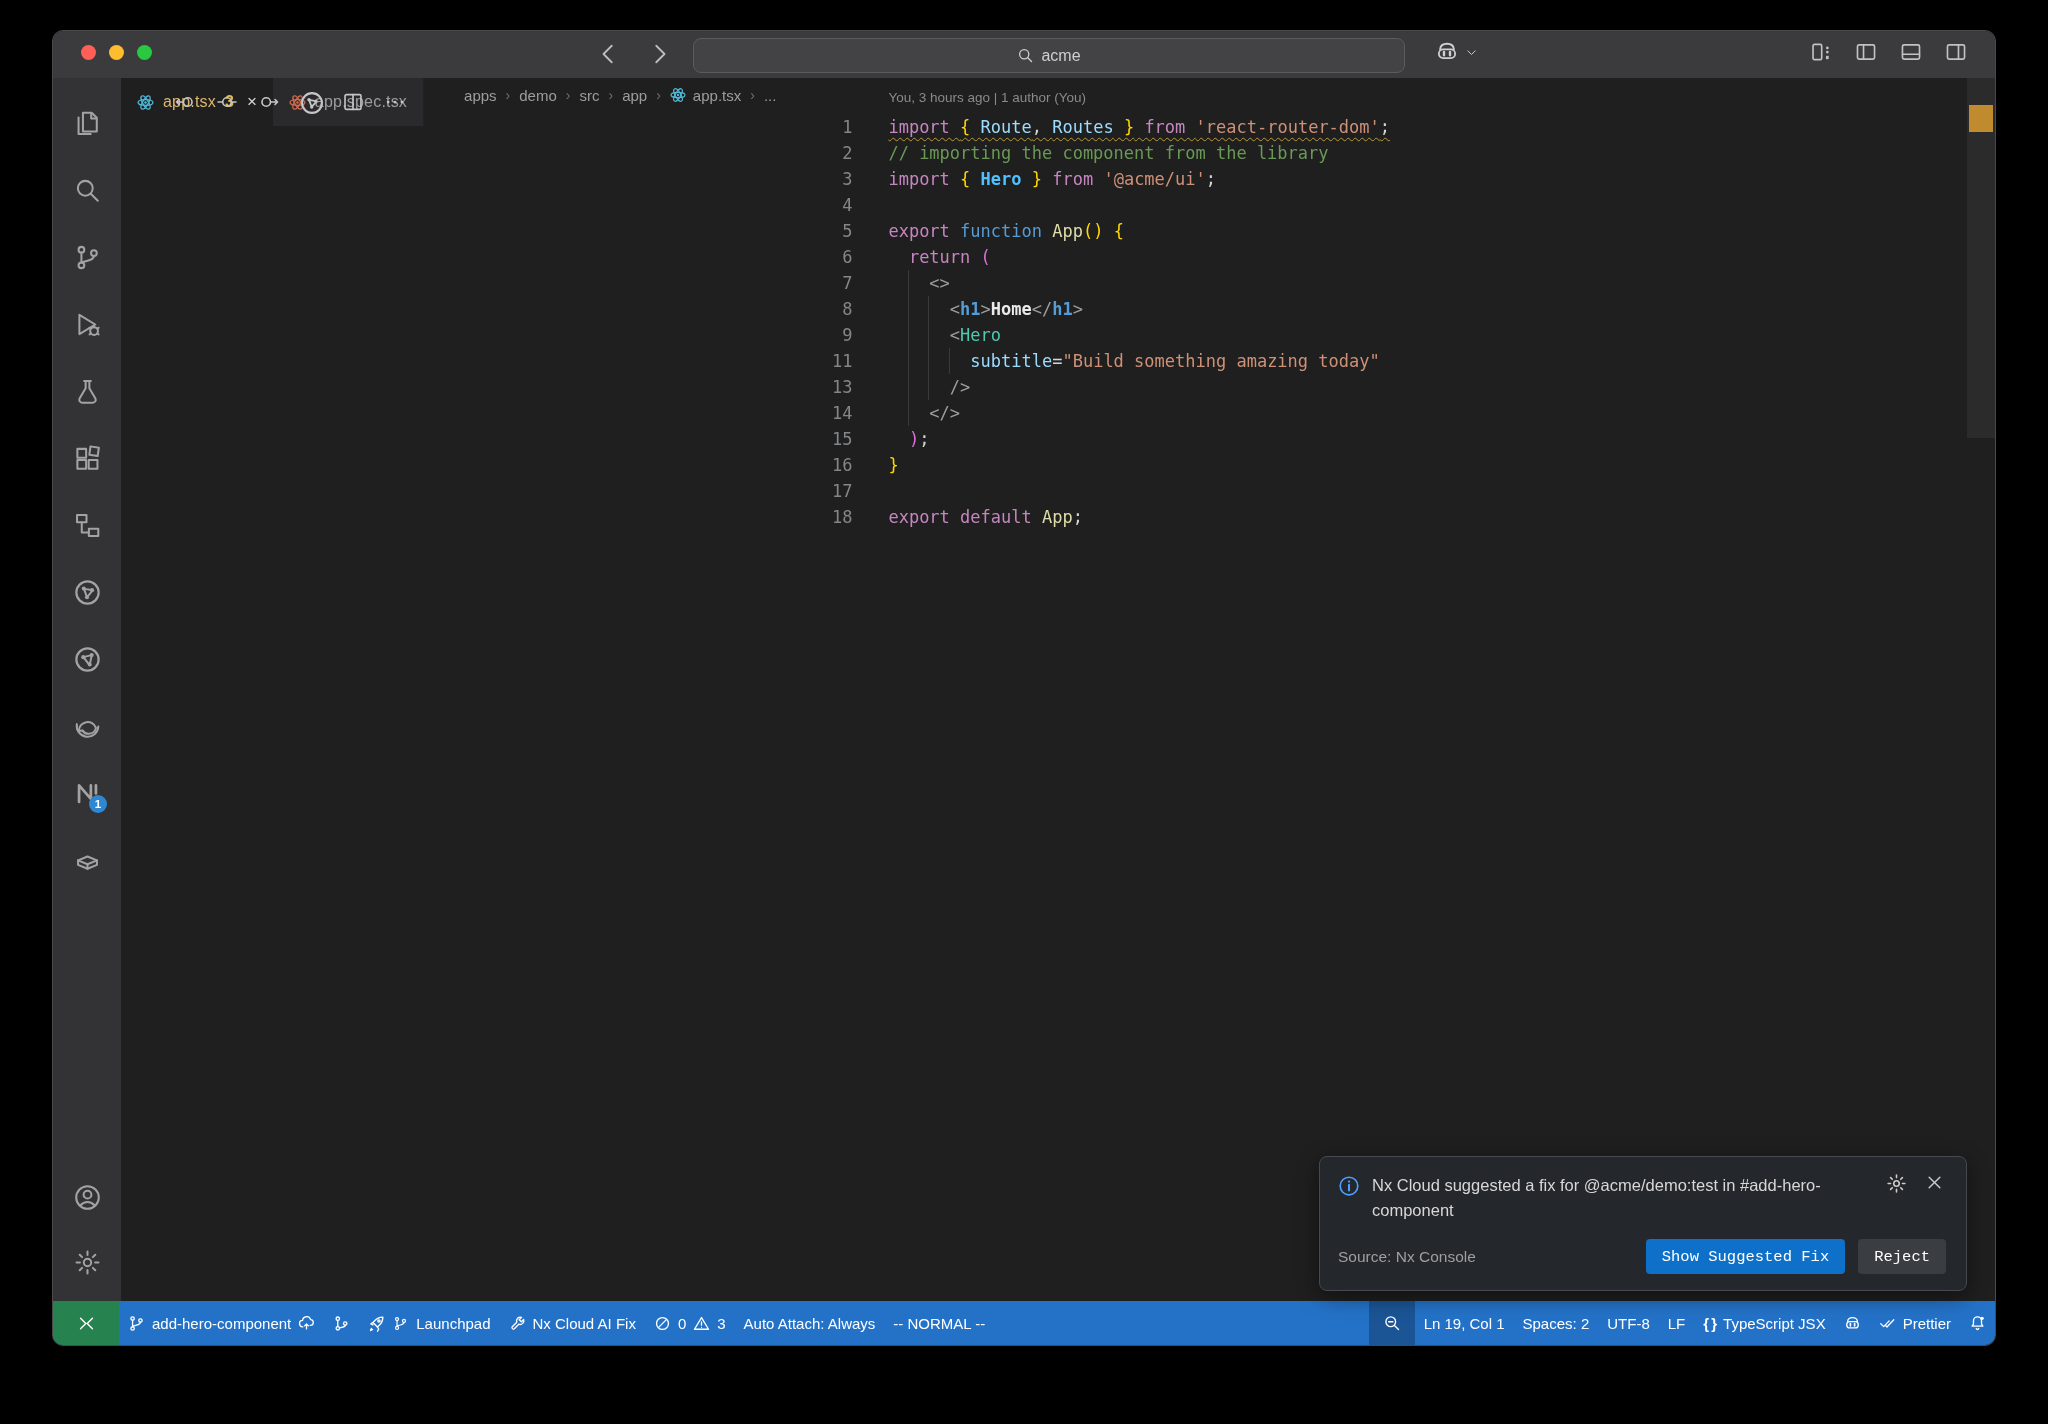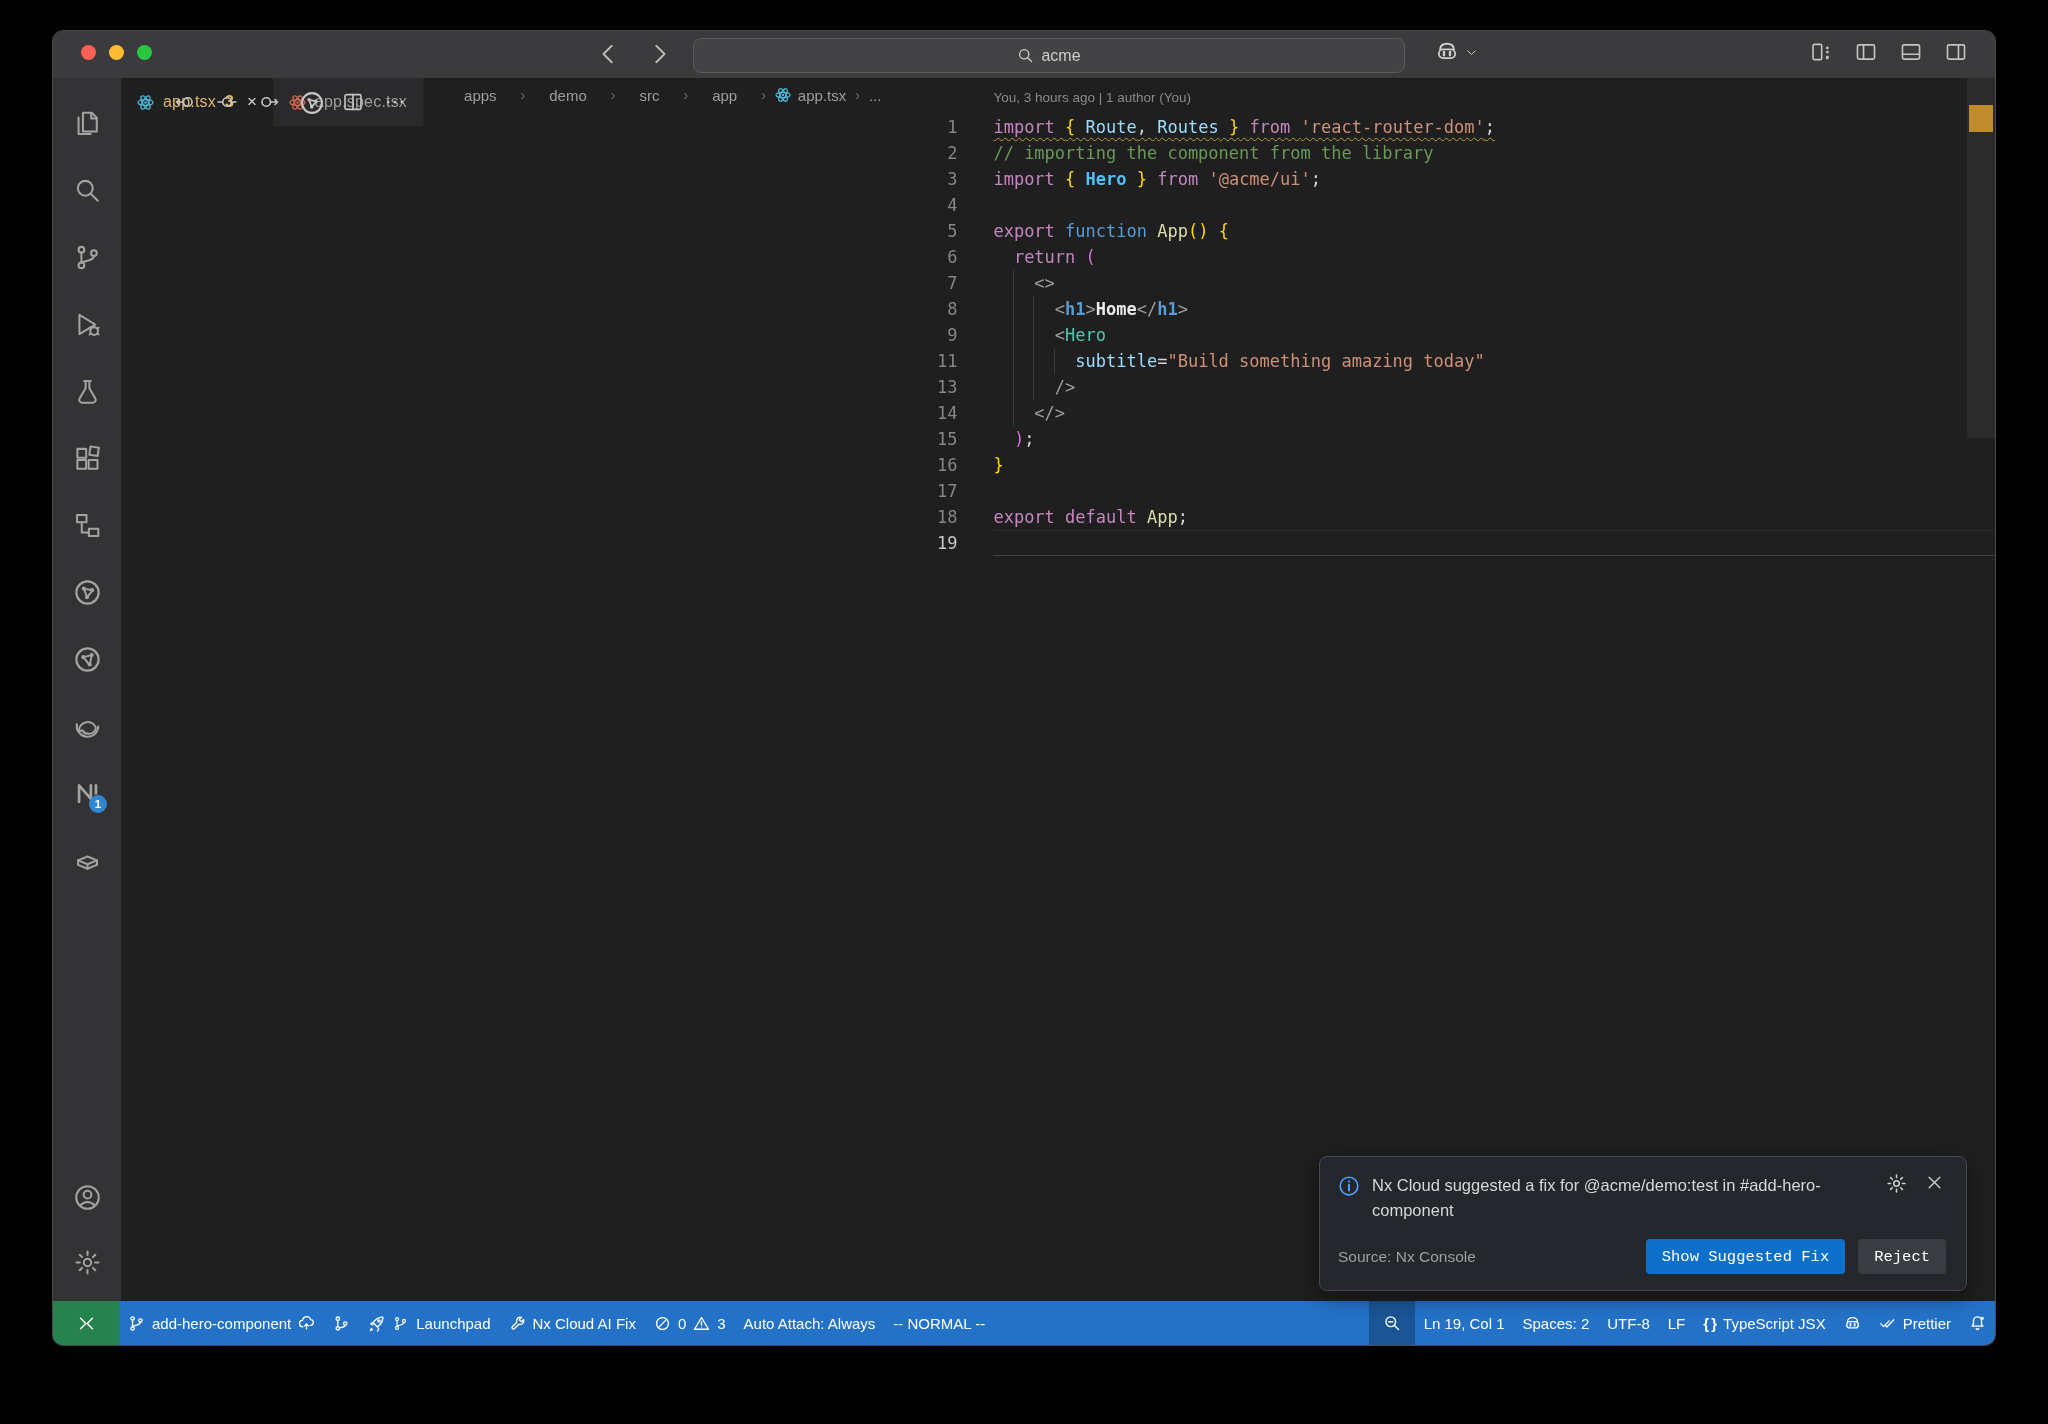--- a/index.html
+++ b/index.html
@@ -342,21 +342,21 @@
             <svg viewBox="0 0 16 16" width="22" height="22">
                 <circle cx="3" cy="8" r="1" fill="currentColor" stroke="none"></circle>
                 <circle cx="8" cy="8" r="1" fill="currentColor" stroke="none"></circle>
                 <circle cx="13" cy="8" r="1" fill="currentColor" stroke="none"></circle>
               </svg>
           </span>
         </div>
       </div>
 
       <div class="breadcrumbs">
-        <span id="bc-items" style="display:flex;align-items:flex-start;gap:24px;">
+        <span id="bc-items" style="display:flex;align-items:flex-start;gap:9px;">
             <span>apps</span>
             <span class="bc-sep">›</span>
             <span>demo</span>
             <span class="bc-sep">›</span>
             <span>src</span>
             <span class="bc-sep">›</span>
             <span>app</span>
             <span class="bc-sep">›</span>
           </span>
         <span class="bc-file">
@@ -434,24 +434,20 @@
               <span class="lt"><span class="tk-b1">}</span></span>
             </div>
             <div class="line">
               <span class="gut">17</span>
               <span class="lt"></span>
             </div>
             <div class="line">
               <span class="gut">18</span>
               <span class="lt"><span class="tk-k">export </span><span class="tk-k">default </span><span class="tk-fn">App</span><span class="tk-p">;</span></span>
             </div>
-            <div class="line active">
-              <span class="gut">19</span>
-              <span class="lt"></span>
-            </div>
           </div>
         <div class="scrollstrip">
           <div class="scrollthumb"></div>
           <div class="warnmarker"></div>
         </div>
       </div>
     </div>
   </div>
 
   <div class="statusbar">

